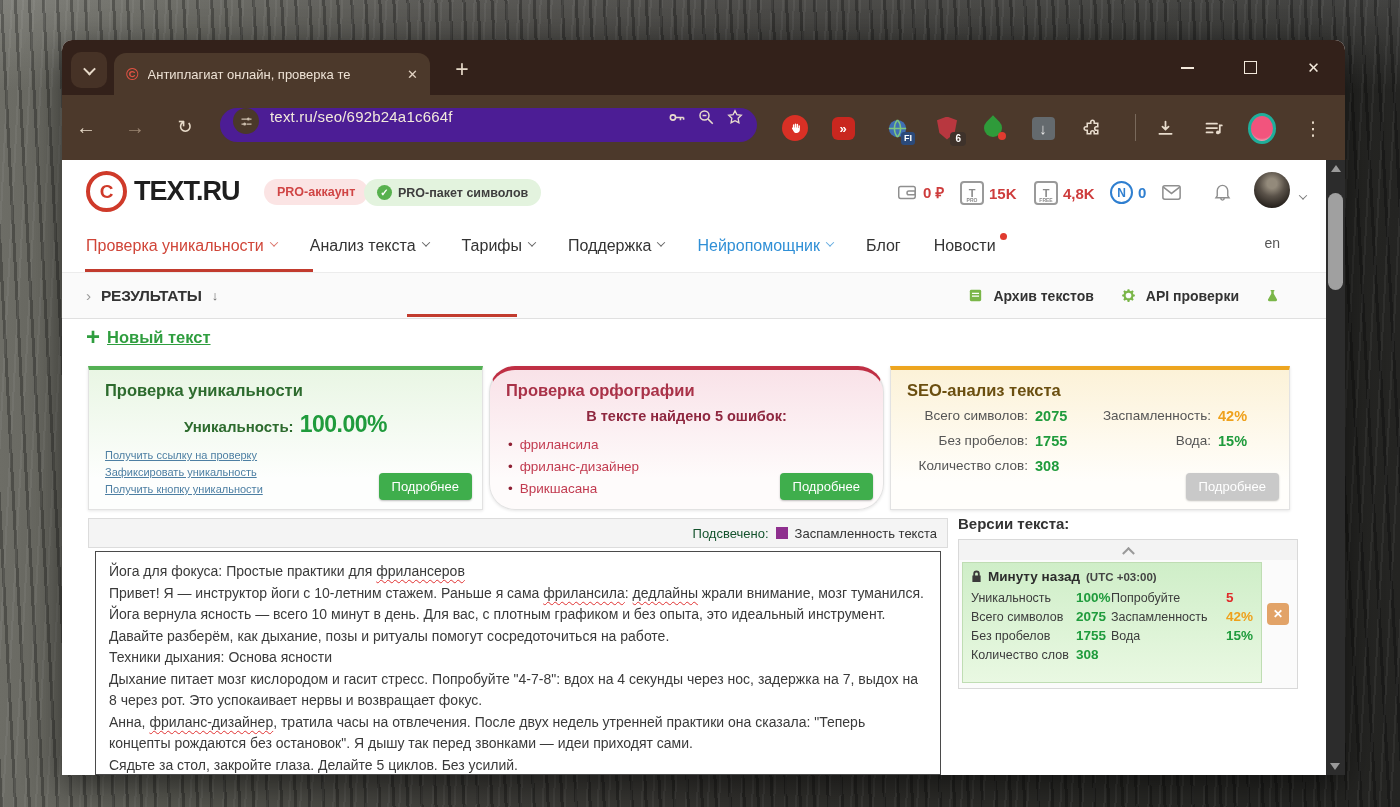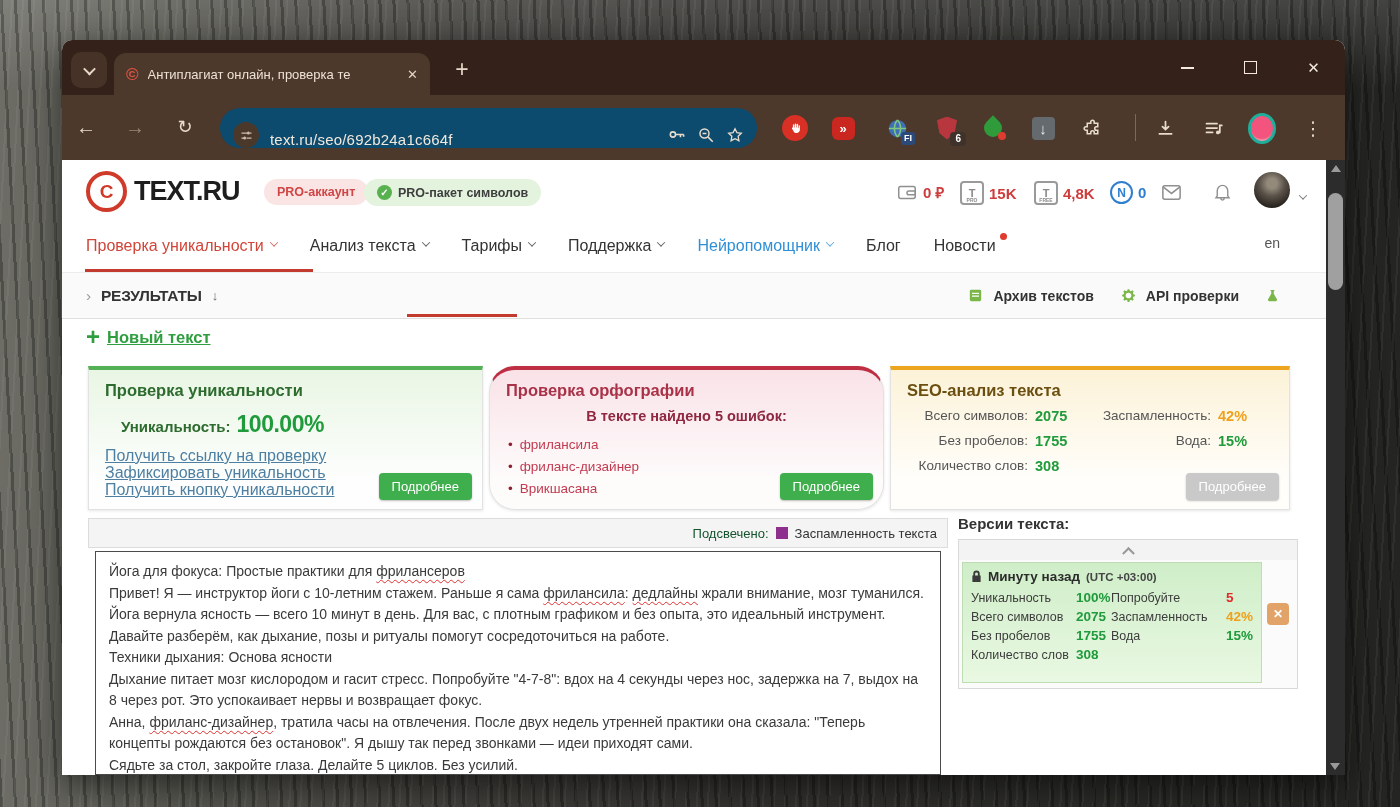--- a/index.html
+++ b/index.html
@@ -33,22 +33,22 @@
     font-size:23px;font-weight:300;display:flex;align-items:center;justify-content:center;}
   .winctl{position:absolute;right:0;top:0;height:55px;display:flex;}
   .winbtn{width:63px;height:55px;display:flex;align-items:center;justify-content:center;color:#f3e9dc;}
   .glyph-min{width:13px;height:2px;background:#f3e9dc;}
   .glyph-max{width:11px;height:11px;border:1.6px solid #f3e9dc;}
   .glyph-close{font-size:15px;}
   
   .toolbar{position:absolute;left:0;top:55px;width:100%;height:65px;background:#4c392b;}
   .tb-ico{position:absolute;top:16px;width:32px;height:32px;display:flex;align-items:center;
     justify-content:center;color:#e8dbc9;font-size:20px;}
-  .urlbar{position:absolute;left:158px;top:13px;width:537px;height:40px;border-radius:20px;
-    background:#0c4a6e;display:flex;align-items:flex-end;gap:11px;padding:0 13px;box-sizing:border-box;}
+  .urlbar{position:absolute;left:158px;top:13px;width:537px;height:34px;border-radius:20px;
+    background:#4c1d95;display:flex;align-items:flex-start;gap:11px;padding:0 13px;box-sizing:border-box;}
   .siteinfo{width:26px;height:26px;border-radius:50%;background:#4a382a;display:flex;
     align-items:center;justify-content:center;flex:none;}
   .urltext{flex:1;color:#f2e9dc;font-size:15px;letter-spacing:.2px;}
   .ext{position:absolute;top:19px;width:28px;height:28px;display:flex;align-items:center;justify-content:center;}
   .ext .bubble{width:26px;height:26px;border-radius:50%;background:#d93025;display:flex;
     align-items:center;justify-content:center;}
   .ffbox{width:23px;height:23px;border-radius:6px;background:#c9271f;color:#fff;font-weight:700;
     font-size:13px;display:flex;align-items:center;justify-content:center;}
   .badge{position:absolute;font-weight:700;color:#fff;border-radius:3px;line-height:1;}
   .badge.fi{right:-4px;bottom:-3px;background:#2b4a7a;font-size:9px;padding:2px 3px;}
@@ -119,23 +119,23 @@
   .card.green{left:26px;width:395px;border-top-color:#54b054;
     background:linear-gradient(180deg,#e9f6e4,#fdfefd 78%);}
   .card.red{left:427px;width:395px;border-top-color:#bf2f44;
     background:linear-gradient(180deg,#f9e2e8,#fefbfb 78%);border-radius:26px;}
   .card.orange{left:828px;width:400px;border-top-color:#eda51f;
     background:linear-gradient(180deg,#fcf2d8,#fffefb 80%);}
   .c-title{margin:11px 16px 0;font-size:16.5px;font-weight:700;}
   .card.green .c-title{color:#2d6b2e;}
   .card.red .c-title{color:#a93248;}
   .card.orange .c-title{color:#6b4f10;}
-  .c1-metric{margin:11px 32px 0;color:#2d6b2e;font-size:15px;font-weight:700;}
+  .c1-metric{margin:11px 32px 0;color:#2d6b2e;font-size:15px;font-weight:700;text-align:center;}
   .c1-metric b{font-size:23px;color:#1f9b3c;margin-left:6px;letter-spacing:-.5px;}
-  .c1-links{margin:9px 16px 0;font-size:16px;line-height:17px;}
+  .c1-links{margin:9px 16px 0;font-size:11px;line-height:17px;}
   .c1-links a{color:#4d7fa3;text-decoration:underline;display:block;}
   .more-btn{position:absolute;right:10px;bottom:9px;background:#3fae4c;color:#fff;font-size:13px;
     padding:6px 13px;border-radius:4px;box-shadow:0 1px 2px rgba(0,0,0,.25);}
   .more-btn.gray{background:#c9c9c9;}
   .c2-summary{margin:8px 10px 0;text-align:center;font-size:14.5px;font-weight:700;color:#8f2840;}
   .c2-errors{margin:10px 18px 0;font-size:13.5px;color:#c23b50;line-height:22px;}
   .c2-errors .b{color:#8f1f33;margin-right:7px;}
   .s-row{position:absolute;display:flex;font-size:13.5px;color:#555;}
   .s-lab{display:inline-block;text-align:right;}
   .s-val{font-weight:700;font-size:14.5px;margin-left:7px;}

